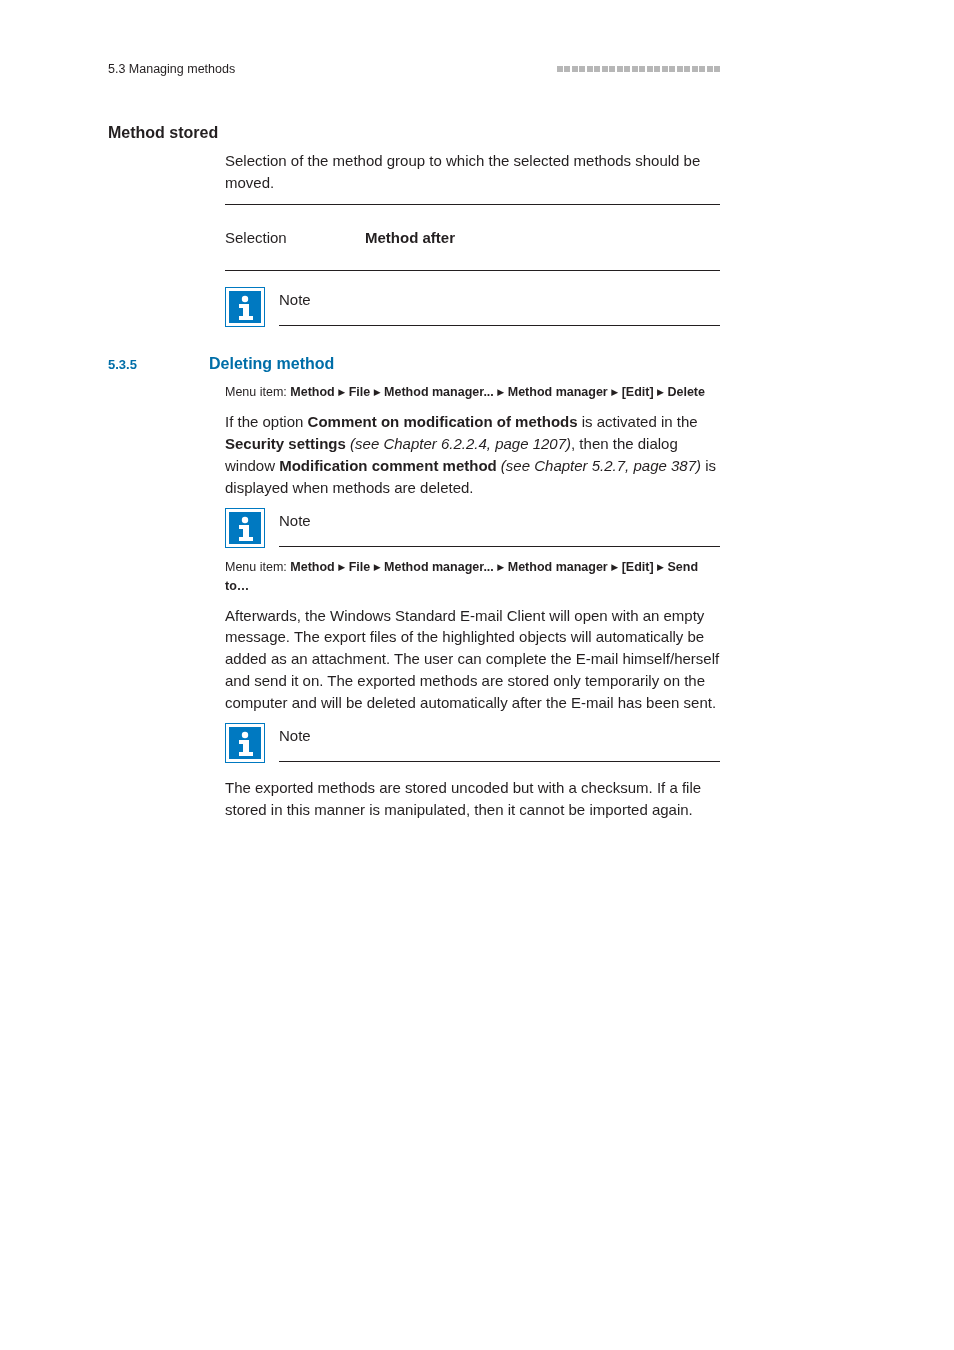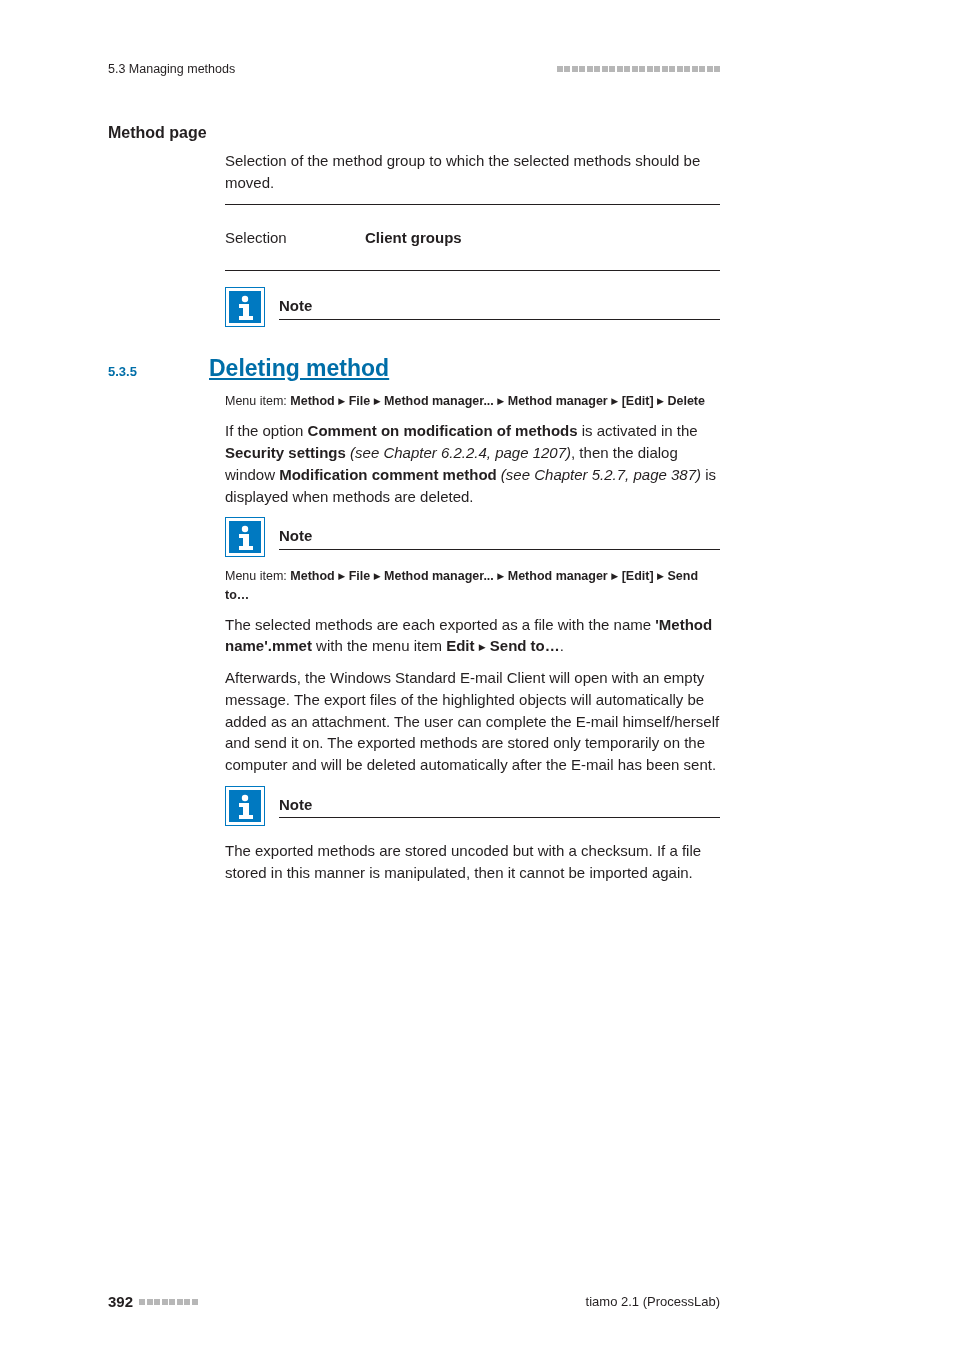--- a/index.html
+++ b/index.html
@@ -82,24 +82,24 @@
   }
   .note-icon {
     width: 40px;
     height: 40px;
     flex-shrink: 0;
   }
   .note-title-wrap {
     flex: 1;
   }
   .note-title {
-    font-weight: 700;
+    font-weight: 400;
     border-bottom: 1.5px solid #231f20;
     display: block;
-    padding-bottom: 2px;
+    padding-bottom: 14px;
     font-size: 15px;
   }
   .note-body {
     margin-top: 14px;
     font-size: 15px;
     line-height: 1.45;
   }
 
   .sect-head {
     display: flex;
@@ -110,22 +110,21 @@
   }
   .sect-num {
     font-weight: 700;
     color: #006ea8;
     font-size: 13px;
     width: 65px;
   }
   .sect-title {
     font-weight: 700;
     color: #006ea8;
-    font-size: 23px;
-    text-decoration: underline;
+    font-size: 16px;
   }
 
   .menu-path {
     font-size: 12.5px;
     margin-bottom: 10px;
   }
   .it { font-style: italic; }
   .b { font-weight: 700; }
 
   .tri {
@@ -187,30 +186,30 @@
         <span></span>
         <span></span>
         <span></span>
         <span></span>
         <span></span>
     </span>
   </div>
 
   <div class="content">
 
-    <div class="h4">Method page</div>
+    <div class="h4">Method stored</div>
 
     <div class="body-indent">
       <p>Selection of the method group to which the selected methods should be moved.</p>
 
       <table class="sel-table">
         <tbody>
             <tr>
           <td style="width:140px">Selection</td>
-          <td class="b">Client groups</td>
+          <td class="b">Method after</td>
         </tr>
       </tbody>
         </table>
 
       <div class="note-box">
         <div class="note-head">
           <svg class="note-icon" viewBox="0 0 40 40">
             <rect x="0.5" y="0.5" width="39" height="39" fill="#fff" stroke="#0079c1" stroke-width="1"></rect>
             <rect x="4" y="4" width="32" height="32" fill="#0079c1"></rect>
             <circle cx="20" cy="12" r="3.2" fill="#fff"></circle>
@@ -256,23 +255,20 @@
         </div>
       </div>
     </div>
 
 
     <div class="body-indent">
       <div class="menu-path">
         <span>Menu item: </span><span class="b">Method</span> <span class="tri">▶</span> <span class="b">File</span> <span class="tri">▶</span> <span class="b">Method manager...</span> <span class="tri">▶</span> <span class="b">Method manager</span> <span class="tri">▶</span> <span class="b">[Edit]</span> <span class="tri">▶</span> <span class="b">Send to…</span>
       </div>
 
-      <p>
-        <span>The selected methods are each exported as a file with the name </span><span class="b">'Method name'.mmet</span><span> with the menu item </span><span class="b">Edit</span> <span class="tri">▶</span> <span class="b">Send to…</span>.
-      </p>
 
       <p>Afterwards, the Windows Standard E-mail Client will open with an empty message. The export files of the highlighted objects will automatically be added as an attachment. The user can complete the E-mail himself/herself and send it on. The exported methods are stored only temporarily on the computer and will be deleted automatically after the E-mail has been sent.</p>
 
       <div class="note-box">
         <div class="note-head">
           <svg class="note-icon" viewBox="0 0 40 40">
             <rect x="0.5" y="0.5" width="39" height="39" fill="#fff" stroke="#0079c1" stroke-width="1"></rect>
             <rect x="4" y="4" width="32" height="32" fill="#0079c1"></rect>
             <circle cx="20" cy="12" r="3.2" fill="#fff"></circle>
             <rect x="14" y="17" width="10" height="4" fill="#fff"></rect>
@@ -282,30 +278,14 @@
           <div class="note-title-wrap">
               <span class="note-title">Note</span>
             </div>
         </div>
         <div class="note-body">The exported methods are stored uncoded but with a checksum. If a file stored in this manner is manipulated, then it cannot be imported again.</div>
       </div>
     </div>
 
   </div>
 
-  <div class="footer-row">
-    <span class="footer-left">
-      <span class="b">392</span>
-      <span class="footer-squares">
-        <span></span>
-          <span></span>
-          <span></span>
-          <span></span>
-          <span></span>
-          <span></span>
-          <span></span>
-          <span></span>
-      </span>
-    </span>
-    <span>tiamo 2.1 (ProcessLab)</span>
-  </div>
 
 </div>
 
 </body></html>

